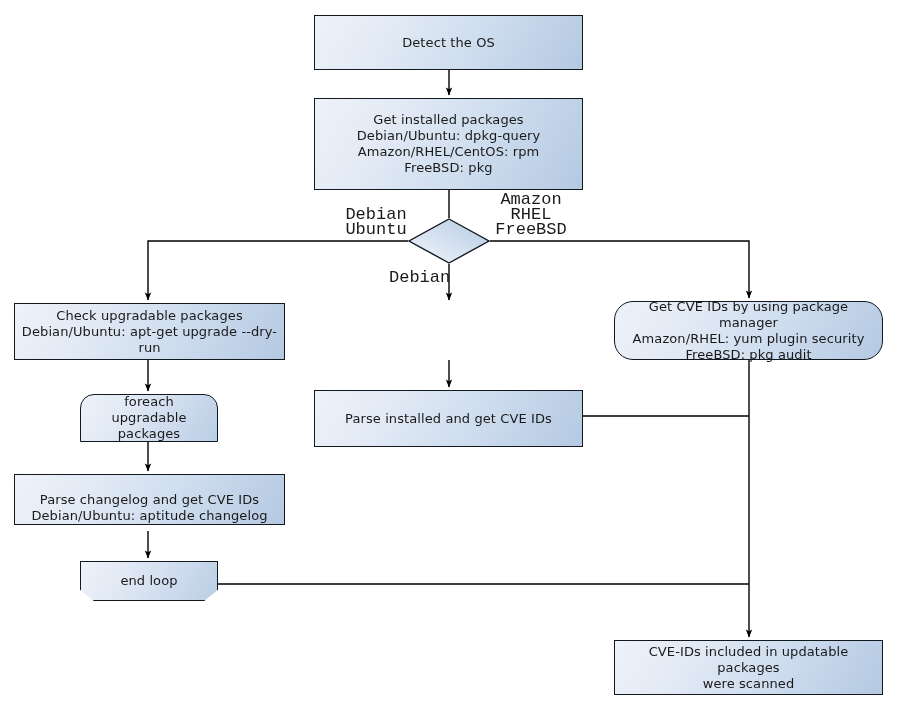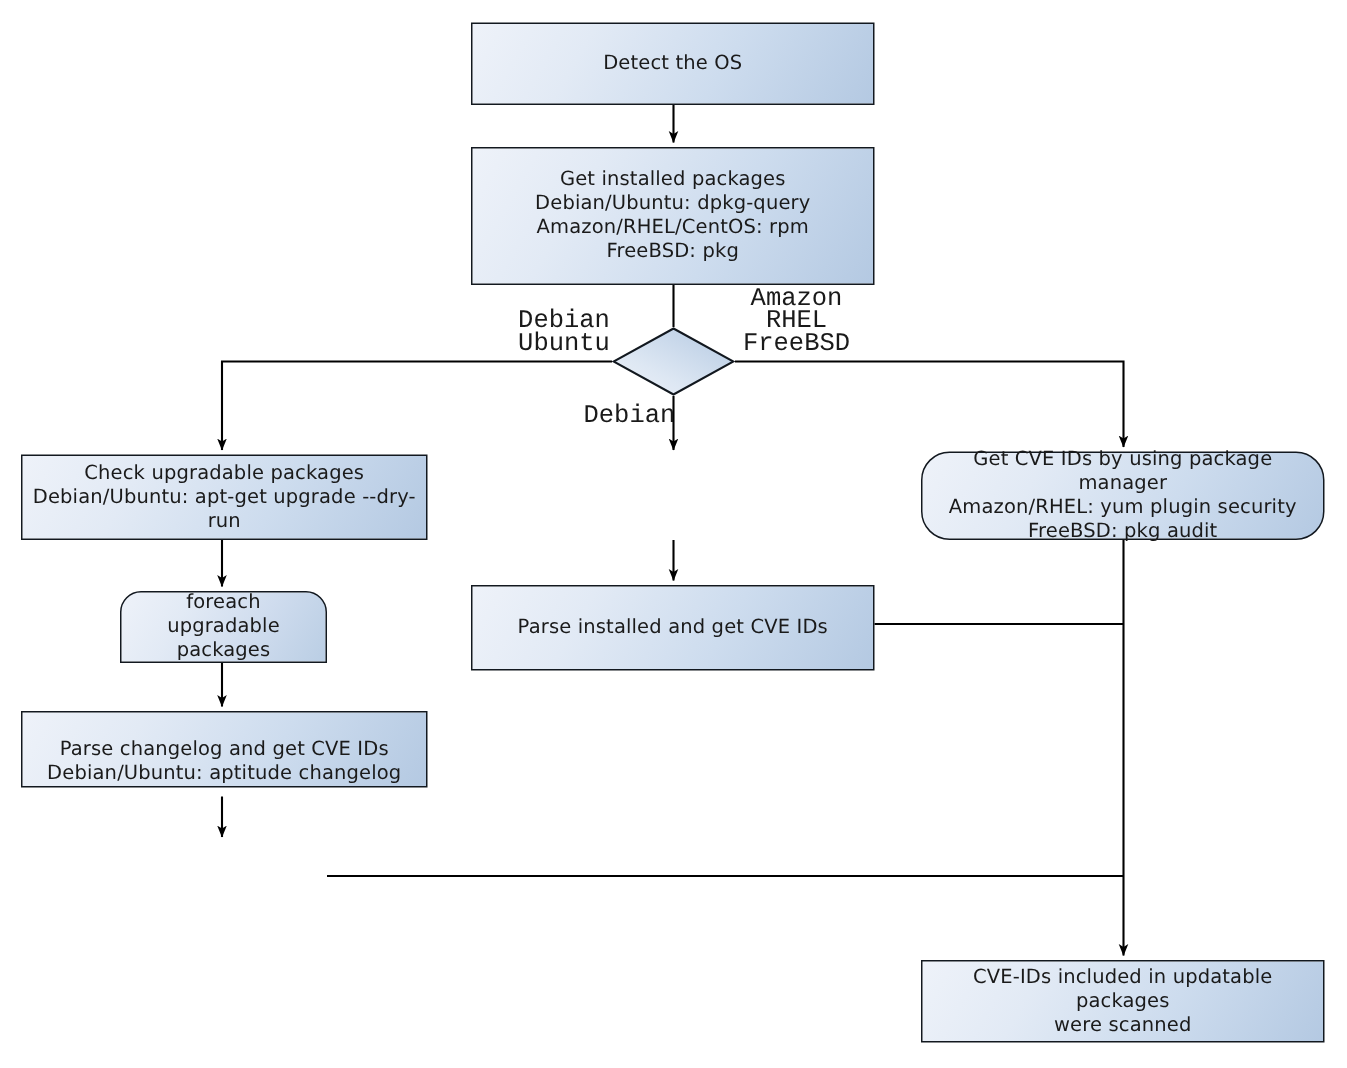--- a/index.html
+++ b/index.html
@@ -154,20 +154,23 @@
 
   <div class="node box" style="left:314px; top:390px; width:269px; height:57px;">
     <span class="txt">Parse installed and get CVE IDs</span>
   </div>
 
   <div class="node box" style="left:14px; top:474px; width:271px; height:51px;align-items:flex-end;">
     <span class="txt">Parse changelog and get  CVE IDs
 Debian/Ubuntu: aptitude changelog</span>
   </div>
 
+  <div class="node loop-end" style="left:80px; top:561px; width:138px; height:40px;">
+    <span class="txt">end loop</span>
+  </div>
 
   <div class="node box" style="left:614px; top:640px; width:269px; height:55px;">
     <span class="txt">CVE-IDs included in updatable packages
 were scanned</span>
   </div>
 
   <div class="edge-label" style="left:345px; top:207px; width:62px;">Debian
 Ubuntu</div>
 
   <div class="edge-label" style="left:494px; top:192px; width:74px;">Amazon

